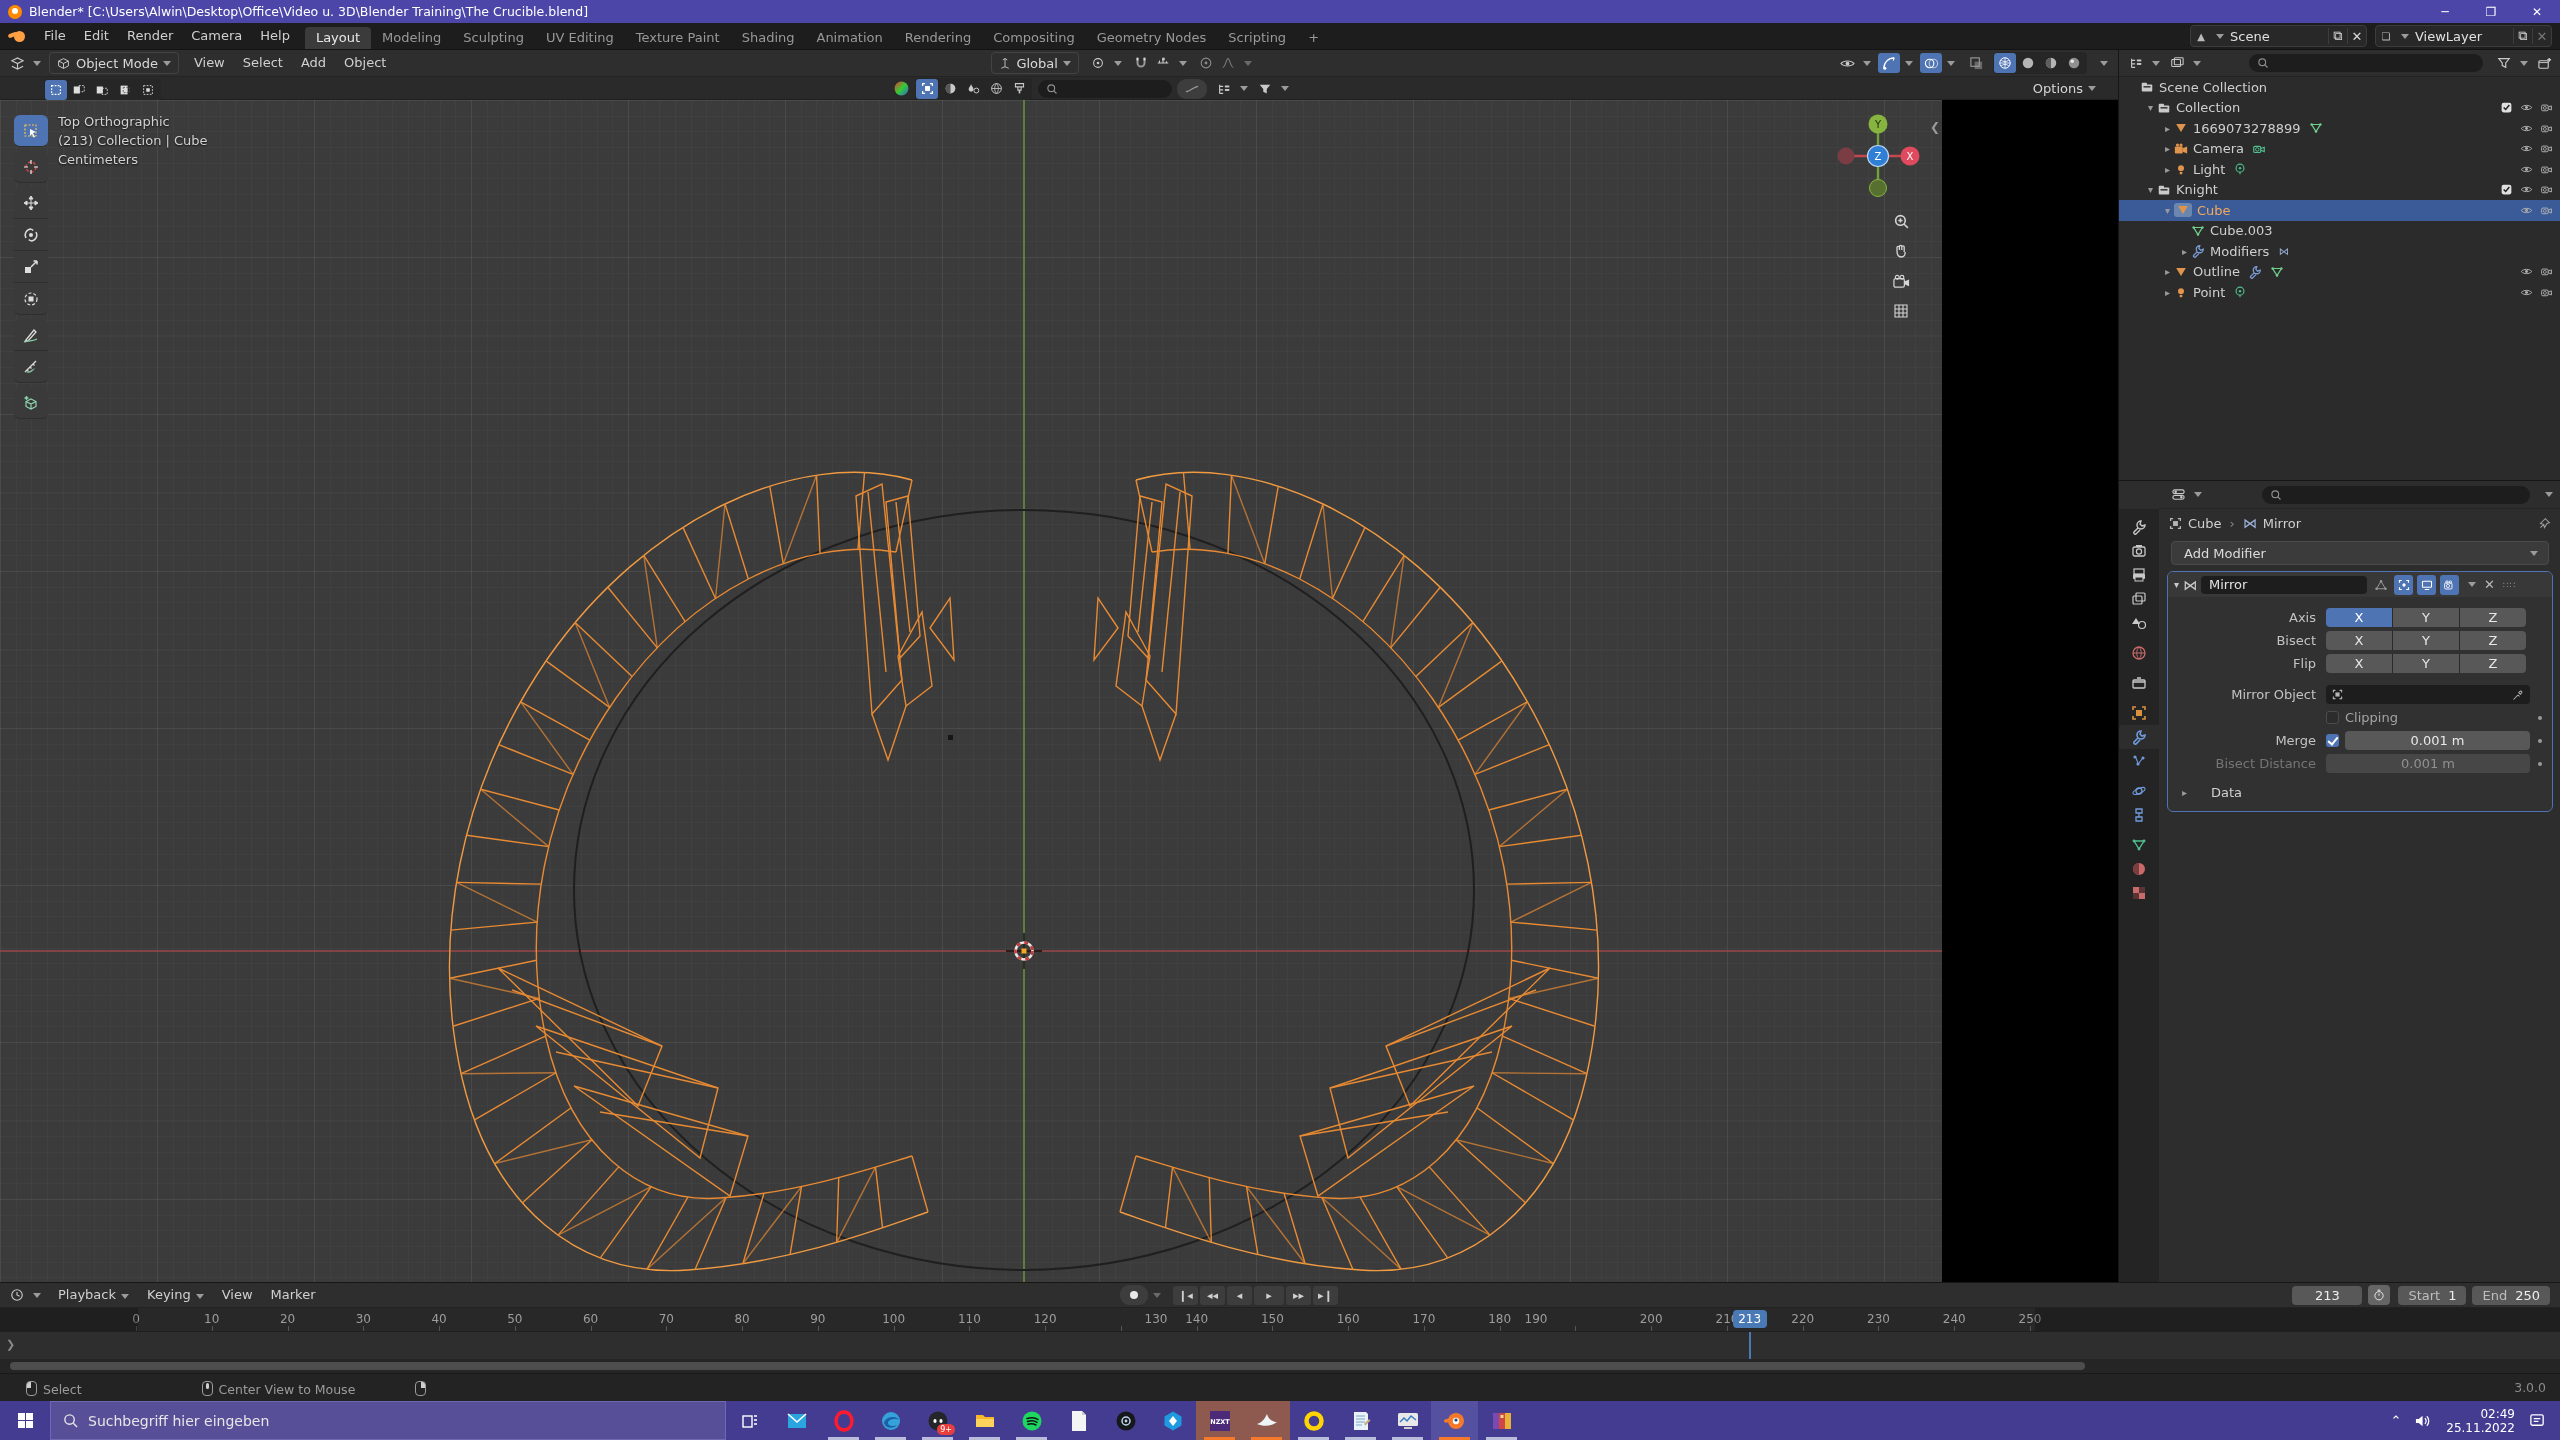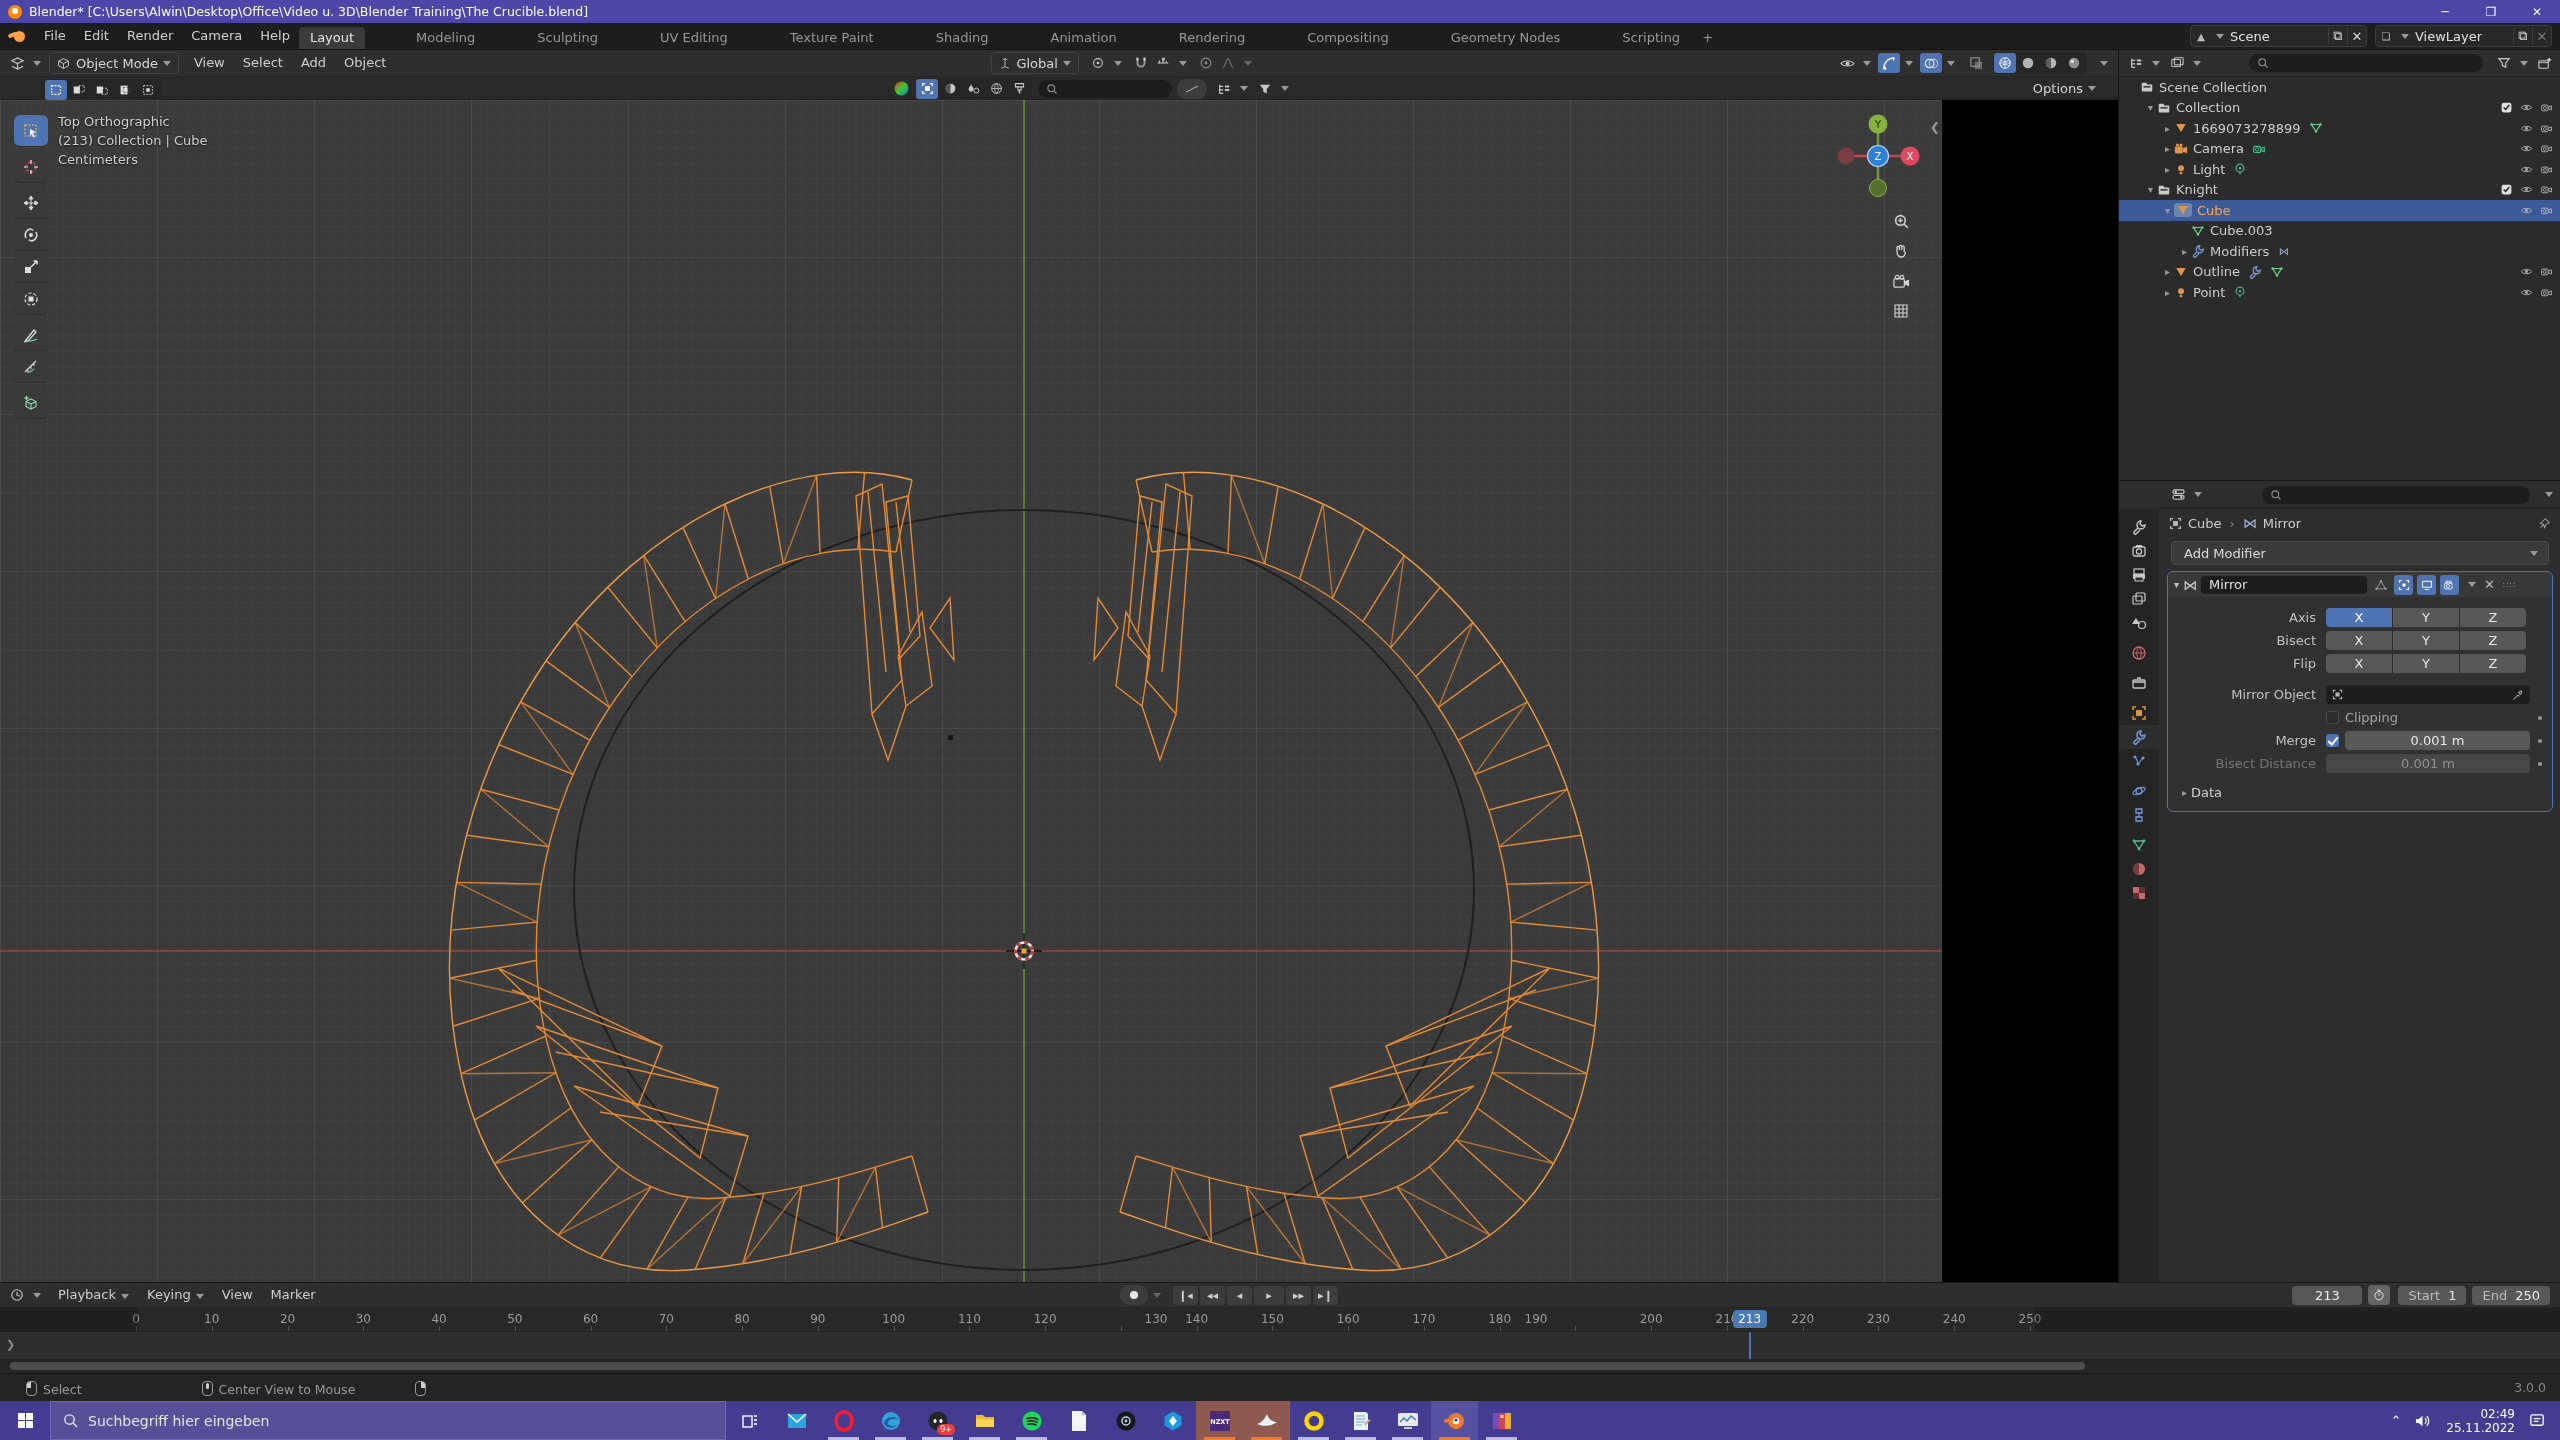--- a/index.html
+++ b/index.html
@@ -138,21 +138,21 @@
 
   <div id="topbar" class="abs">
     <span class="blogo"></span>
     <div id="top-menus" class="row">
         <span class="menu-item">File</span>
         <span class="menu-item">Edit</span>
         <span class="menu-item">Render</span>
         <span class="menu-item">Camera</span>
         <span class="menu-item">Help</span>
       </div>
-    <div id="ws-tabs" class="row" style="gap:40px;">
+    <div id="ws-tabs" class="row" style="margin-left:6px;">
         <span class="ws-tab active">Layout</span>
         <span class="ws-tab">Modeling</span>
         <span class="ws-tab">Sculpting</span>
         <span class="ws-tab">UV Editing</span>
         <span class="ws-tab">Texture Paint</span>
         <span class="ws-tab">Shading</span>
         <span class="ws-tab">Animation</span>
         <span class="ws-tab">Rendering</span>
         <span class="ws-tab">Compositing</span>
         <span class="ws-tab">Geometry Nodes</span>
@@ -1120,21 +1120,21 @@
             </div>
             <div class="mrow">
               <div class="mlabel dis">Bisect Distance</div>
               <div class="valfield dis">
                   <span>0.001 m</span>
                 </div>
               <div class="dot"></div>
             </div>
             <div class="mrow" style="margin-top:8px">
               <span style="margin-left:14px;color:#9a9a9a;font-size:10px">▸</span>
-              <span style="margin-left:4px;color:#d0d0d0">Data</span>
+              <span style="margin-left:24px;color:#d0d0d0">Data</span>
             </div>
           </div>
         </div>
       </div>
       <div id="prop-tabs">
           <div class="ptab" style="margin-top: 6px;">
             <svg width="16" height="16" viewBox="0 0 16 16">
               <path d="M10 2 a4 4 0 1 0 4 4 l-3 1 -2 -2 1 -3 Z M7 9 L3 13 a1.5 1.5 0 0 0 2 2 L9 11" fill="none" stroke="#c9c9c9" stroke-width="1.4"></path>
             </svg>
           </div>

